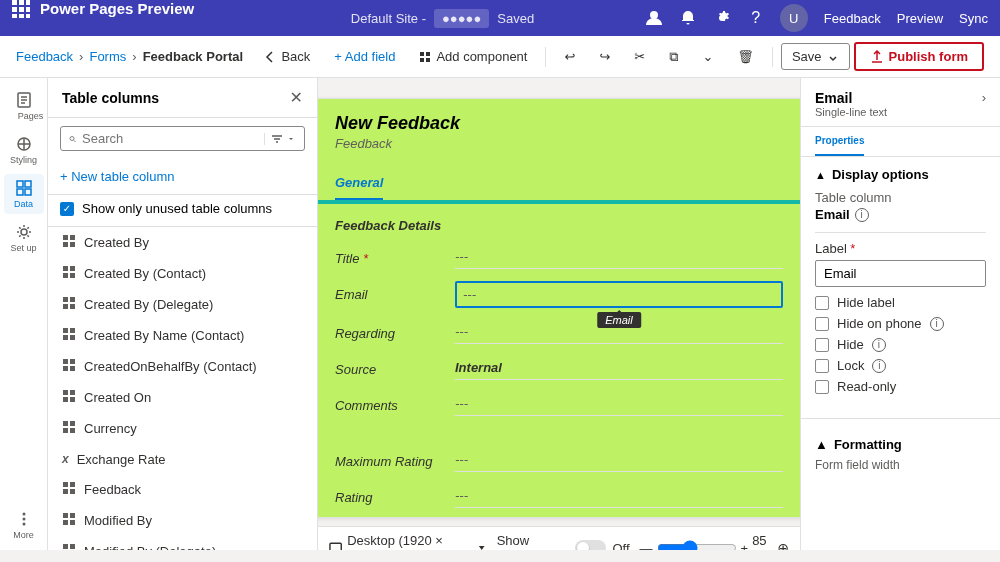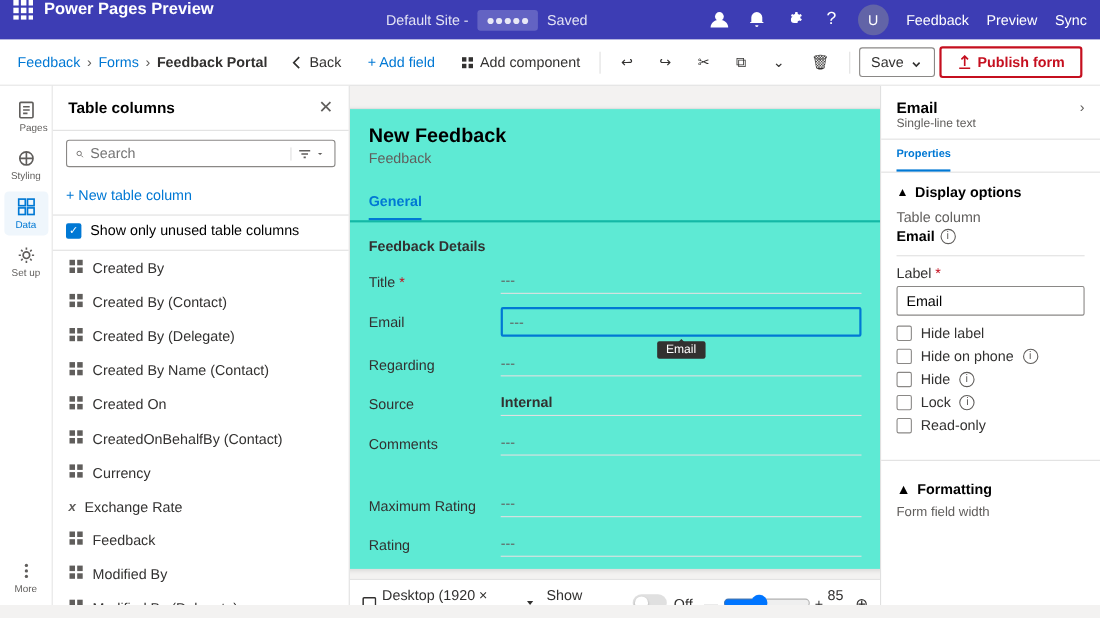--- a/index.html
+++ b/index.html
@@ -94,30 +94,31 @@
     .canvas-area {
       flex: 1;
       background: #f3f2f1;
       overflow: auto;
       display: flex;
       flex-direction: column;
       align-items: center;
       padding: 20px;
     }
     .form-canvas {
-      background: #5eead4;
+      background: #bef264;
       width: 490px;
       min-height: 420px;
       border: 1px solid #e0e0e0;
       box-shadow: 0 1px 4px rgba(0,0,0,0.1);
+      font-style: italic;
     }
     .form-header { padding: 14px 20px 10px; }
     .form-title { font-size: 18px; font-weight: 600; }
     .form-subtitle { font-size: 13px; color: #605e5c; margin-top: 2px; }
-    .form-tab { padding: 8px 20px 0; border-bottom: 2px solid #14b8a6; }
+    .form-tab { padding: 8px 20px 0; border-bottom: 4px solid #14b8a6; }
     .form-tab-item { display: inline-block; padding: 6px 0 8px; font-size: 13px; font-weight: 600; border-bottom: 2px solid #0078d4; color: #0078d4; margin-right: 20px; }
     .form-section { padding: 14px 20px; }
     .form-section-title { font-weight: 600; font-size: 13px; margin-bottom: 12px; color: #323130; }
     .form-field { display: flex; align-items: flex-start; margin-bottom: 12px; gap: 10px; }
     .form-field-label { width: 110px; font-size: 13px; color: #323130; padding-top: 6px; flex-shrink: 0; }
     .form-field-required { color: #c50f1f; }
     .form-field-value { flex: 1; border-bottom: 1px solid #e0e0e0; padding: 4px 0; color: #605e5c; font-size: 13px; }
     .form-field-value.highlighted {
       border: 2px solid #0078d4;
       border-radius: 2px;
@@ -425,32 +426,32 @@
       </div>
       <div class="column-item">
         <span class="column-item-icon">
           <svg width="14" height="14" viewBox="0 0 14 14" fill="#605e5c">
               <rect x="1" y="1" width="5" height="5"></rect>
               <rect x="8" y="1" width="5" height="5"></rect>
               <rect x="1" y="8" width="5" height="5"></rect>
               <rect x="8" y="8" width="5" height="5"></rect>
             </svg>
         </span>
+        <span class="column-item-text">CreatedOnBehalfBy (Contact)</span>
+      </div>
+      <div class="column-item">
+        <span class="column-item-icon">
+          <svg width="14" height="14" viewBox="0 0 14 14" fill="#605e5c">
+              <rect x="1" y="1" width="5" height="5"></rect>
+              <rect x="8" y="1" width="5" height="5"></rect>
+              <rect x="1" y="8" width="5" height="5"></rect>
+              <rect x="8" y="8" width="5" height="5"></rect>
+            </svg>
+        </span>
         <span class="column-item-text">Created On</span>
-      </div>
-      <div class="column-item">
-        <span class="column-item-icon">
-          <svg width="14" height="14" viewBox="0 0 14 14" fill="#605e5c">
-              <rect x="1" y="1" width="5" height="5"></rect>
-              <rect x="8" y="1" width="5" height="5"></rect>
-              <rect x="1" y="8" width="5" height="5"></rect>
-              <rect x="8" y="8" width="5" height="5"></rect>
-            </svg>
-        </span>
-        <span class="column-item-text">CreatedOnBehalfBy (Contact)</span>
       </div>
       <div class="column-item">
         <span class="column-item-icon">
           <svg width="14" height="14" viewBox="0 0 14 14" fill="#605e5c">
               <rect x="1" y="1" width="5" height="5"></rect>
               <rect x="8" y="1" width="5" height="5"></rect>
               <rect x="1" y="8" width="5" height="5"></rect>
               <rect x="8" y="8" width="5" height="5"></rect>
             </svg>
         </span>

